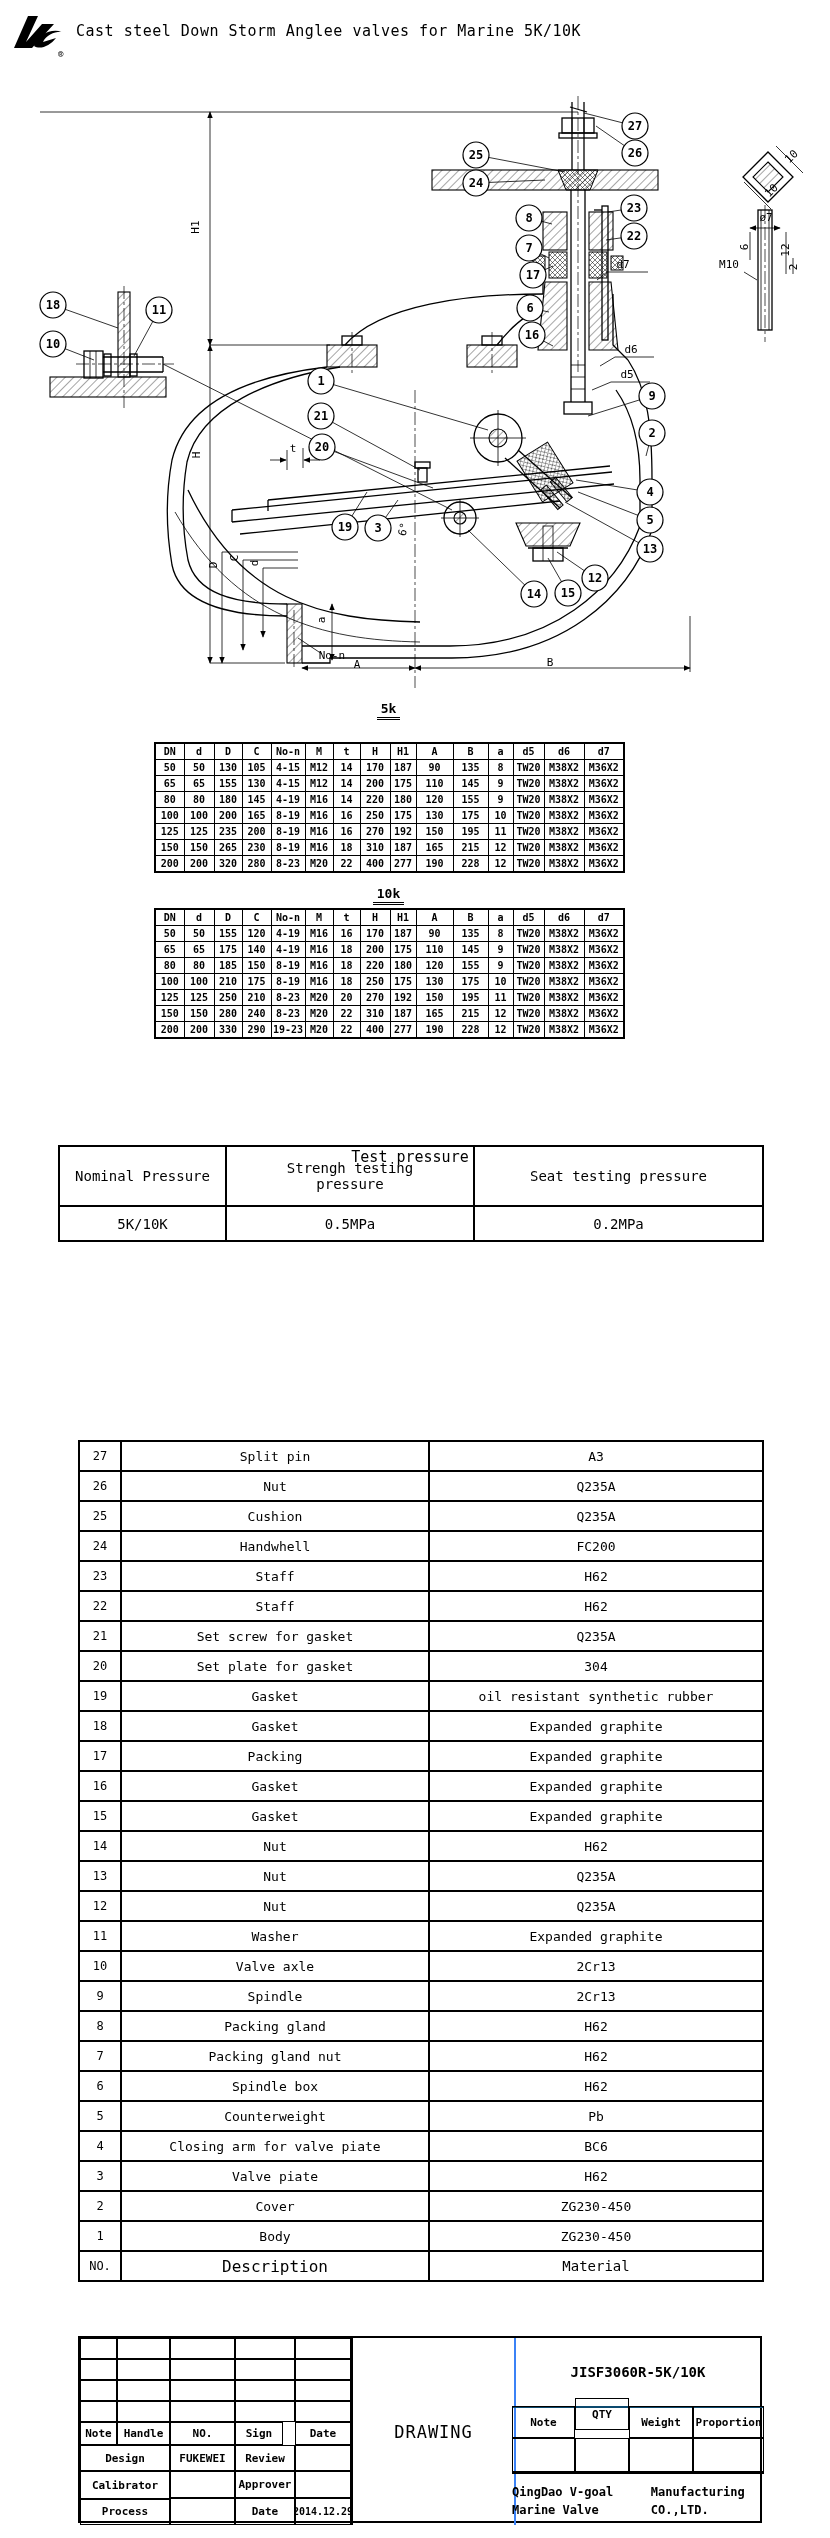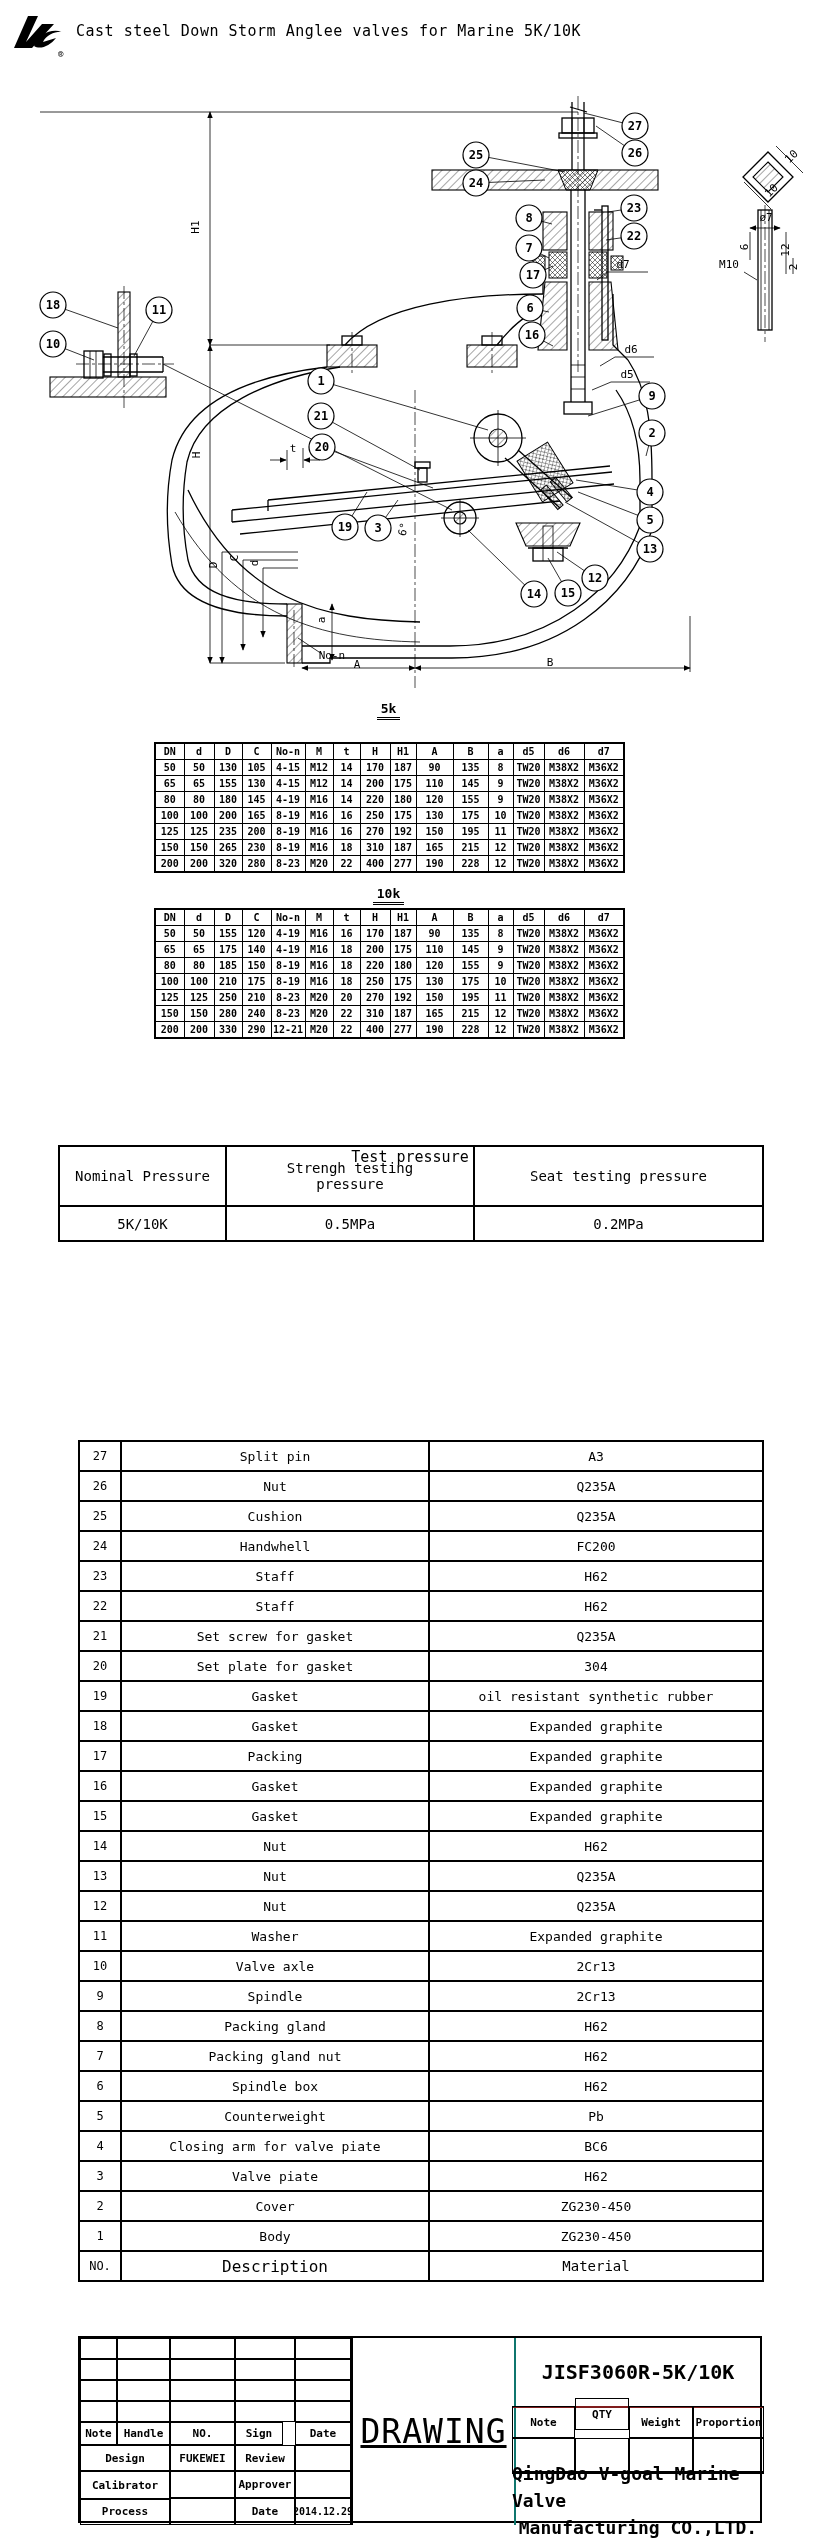--- a/index.html
+++ b/index.html
@@ -30,23 +30,23 @@
   #test-pressure-title{font-size:15px;text-align:center;}
   table.tp{border-collapse:collapse;table-layout:fixed;border:2px solid #000;width:704px;}
   table.tp th,table.tp td{border:2px solid #000;font-size:14px;font-weight:normal;text-align:center;white-space:pre-line;}
   
   table.parts{border-collapse:collapse;table-layout:fixed;border:2px solid #000;width:684px;}
   table.parts td{border:2px solid #000;font-size:13px;text-align:center;height:28px;padding:0;overflow:hidden;}
   table.parts td.no{font-size:12px;}
   
   #title-block{top:2336px;left:78px;width:684px;height:187px;border:2px solid #000;}
   #title-block .cell{position:absolute;box-sizing:border-box;border:1px solid #000;font-size:11px;font-weight:bold;display:flex;align-items:center;justify-content:center;overflow:hidden;}
-  #drawing-word{position:absolute;left:271px;top:0;width:161px;height:187px;border-left:2px solid #000;border-right:2px solid #0f766e;display:flex;align-items:center;justify-content:center;font-size:33px;letter-spacing:1px;text-decoration:underline;}
-  #drawing-number{position:absolute;left:432px;top:0;width:252px;height:68px;display:flex;align-items:center;justify-content:center;font-size:20px;font-weight:bold;border-bottom:2px solid #7f1d1d;}
-  #company-box{position:absolute;left:432px;top:134px;width:252px;height:53px;display:flex;flex-direction:column;align-items:center;justify-content:center;font-size:18px;font-weight:bold;border-top:2px solid #000;line-height:1.5;}
+  #drawing-word{position:absolute;left:271px;top:0;width:161px;height:187px;border-left:2px solid #000;border-right:2px solid #3b82f6;display:flex;align-items:center;justify-content:center;font-size:17px;letter-spacing:1px;}
+  #drawing-number{position:absolute;left:432px;top:0;width:252px;height:68px;display:flex;align-items:center;justify-content:center;font-size:14px;font-weight:bold;border-bottom:2px solid #0c4a6e;}
+  #company-box{position:absolute;left:432px;top:134px;width:252px;height:53px;display:flex;flex-direction:row;align-items:center;justify-content:center;font-size:12px;font-weight:bold;border-top:2px solid #000;line-height:1.5;}
 </style>
 </head>
 <body>
 
 <div class="abs" id="page-header">
   <div class="abs" id="brand-logo">
     <svg width="58" height="50" viewBox="0 0 58 50">
       <path d="M2,40 L16,8 L26,8 L14,34 L30,16 L42,16 L20,40 Z" fill="#000"></path>
       <path d="M22,38 C26,26 40,20 50,24 C44,23 34,27 31,34 L44,30 C38,38 28,42 22,38 Z" fill="#000"></path>
       <text x="46" y="49" font-size="9" fill="#000">®</text>
@@ -690,21 +690,21 @@
           <td>12</td>
           <td>TW20</td>
           <td>M38X2</td>
           <td>M36X2</td>
         </tr>
         <tr>
           <td>200</td>
           <td>200</td>
           <td>330</td>
           <td>290</td>
-          <td>12-21</td>
+          <td>19-23</td>
           <td>M20</td>
           <td>22</td>
           <td>400</td>
           <td>277</td>
           <td>190</td>
           <td>228</td>
           <td>12</td>
           <td>TW20</td>
           <td>M38X2</td>
           <td>M36X2</td>

